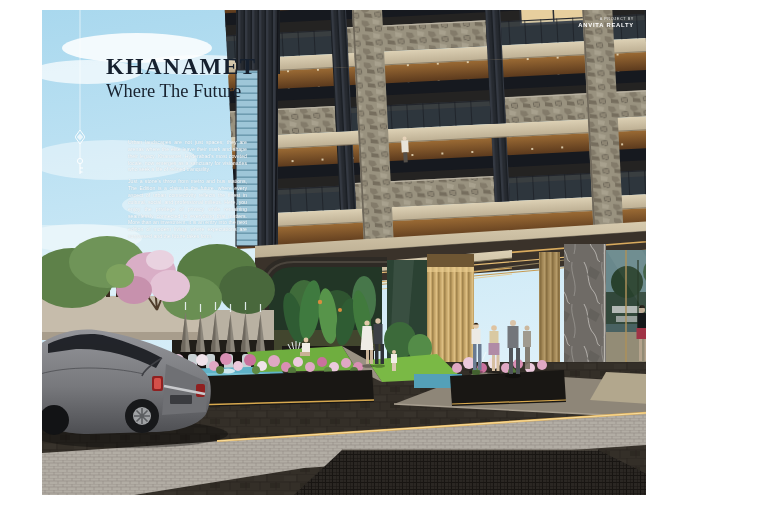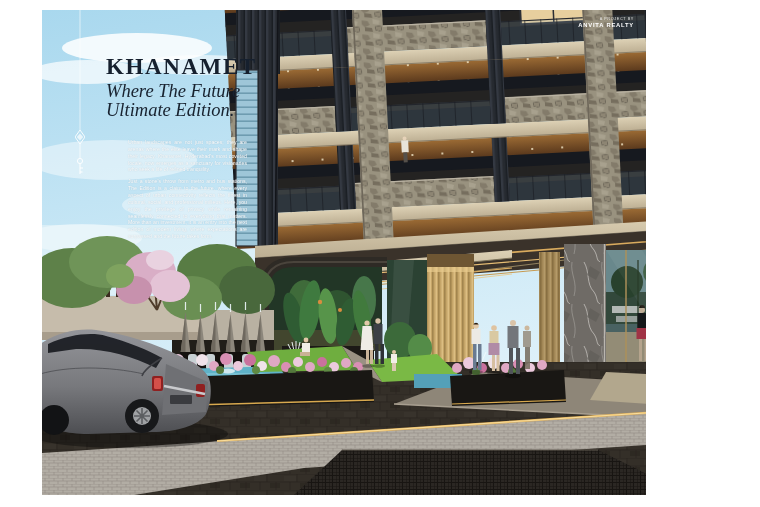--- a/index.html
+++ b/index.html
@@ -11,21 +11,21 @@
     position:absolute;left:10px;top:10px;width:604px;height:485px;
     overflow:hidden;background:#cfeaf6;margin-left:32px;
   }
   .scene{position:absolute;left:0;top:0;width:740px;height:485px;display:block;}
   .ornament{position:absolute;left:33px;top:0;width:10px;height:170px;}
   .title-block{position:absolute;left:64px;top:45px;color:#16202e;}
   .title{
     font-family:"Liberation Serif",serif;font-weight:700;font-size:23px;
     letter-spacing:1.6px;line-height:1;margin:0;
   }
-  .subtitle{display:block;font-family:"Liberation Serif",serif;font-style:italic;
+  .subtitle{display:block;font-family:"Liberation Serif",serif;
     font-size:18.5px;line-height:19px;color:#18222f;}
   .subtitle:first-of-type{margin-top:4px;}
   .copy{position:absolute;left:86px;top:129px;width:119px;color:#ffffff;
     font-size:5.2px;line-height:1.32;text-align:justify;
     text-shadow:0 0 1px rgba(60,90,110,.35);}
   .copy p{margin:0 0 5px 0;}
   .brand{position:absolute;right:12px;top:7px;text-align:right;color:#ffffff;}
   .brand .pre{font-size:3.8px;letter-spacing:.6px;opacity:.85;display:block;}
   .brand .name{font-size:5.8px;font-weight:bold;letter-spacing:.8px;display:block;margin-top:1px;}
 </style>
@@ -557,21 +557,20 @@
     <path d="M5,123.5 L8.2,127 L5,130.5 L1.8,127 Z" fill="#ffffff" opacity=".7"></path>
     <line x1="5" y1="134" x2="5" y2="148" stroke="#ffffff" stroke-width=".7"></line>
     <circle cx="5" cy="151" r="2.6" fill="none" stroke="#ffffff" stroke-width=".9"></circle>
     <line x1="5" y1="153.5" x2="5" y2="164" stroke="#ffffff" stroke-width="1"></line>
     <path d="M5,158 h3 M5,162 h2.5" stroke="#ffffff" stroke-width="1"></path>
   </svg>
 
   <div class="title-block">
     <h1 class="title">KHANAMET</h1>
     <span class="subtitle">Where The Future</span>
-    <span class="subtitle">Ultimate Edition.</span>
   </div>
 
   <div class="copy">
     <p>Urban landscapes are not just spaces; they are arenas where the elite leave their mark and shape their legacy. Khanamet, Hyderabad's most coveted locale, now emerges as a sanctuary for visionaries who seek a life of refined tranquility.</p>
     <p>Just a stone's throw from metro and bus stations, The Edition is a claim to the future, where every aspect of urban connectivity reflects the finest in cultural, social, and professional milieus. Here, you enjoy the privilege of privacy while remaining seamlessly connected to everything that matters. More than an investment, it is an entry into the next edition of modern living, where expectations are surpassed and the future takes form.</p>
   </div>
 
   <div class="brand">
     <span class="pre">A PROJECT BY</span>
     <span class="name">ANVITA REALTY</span>

